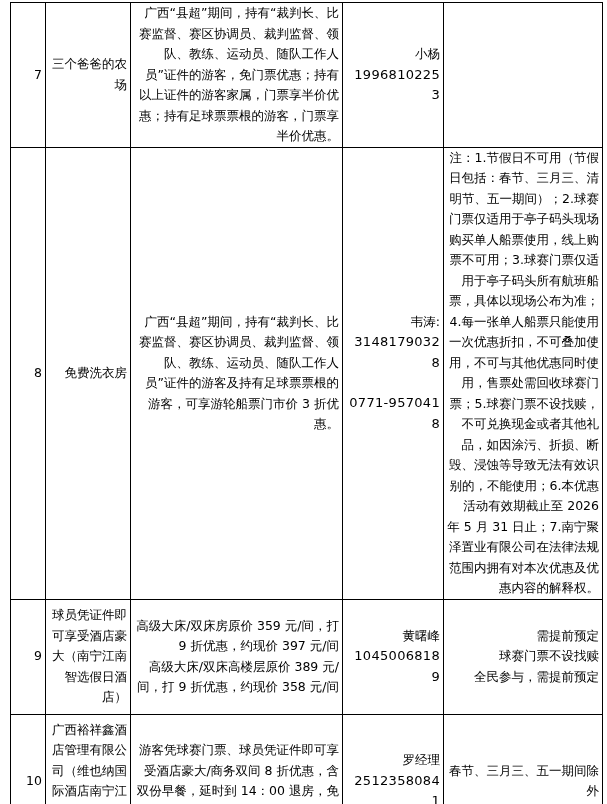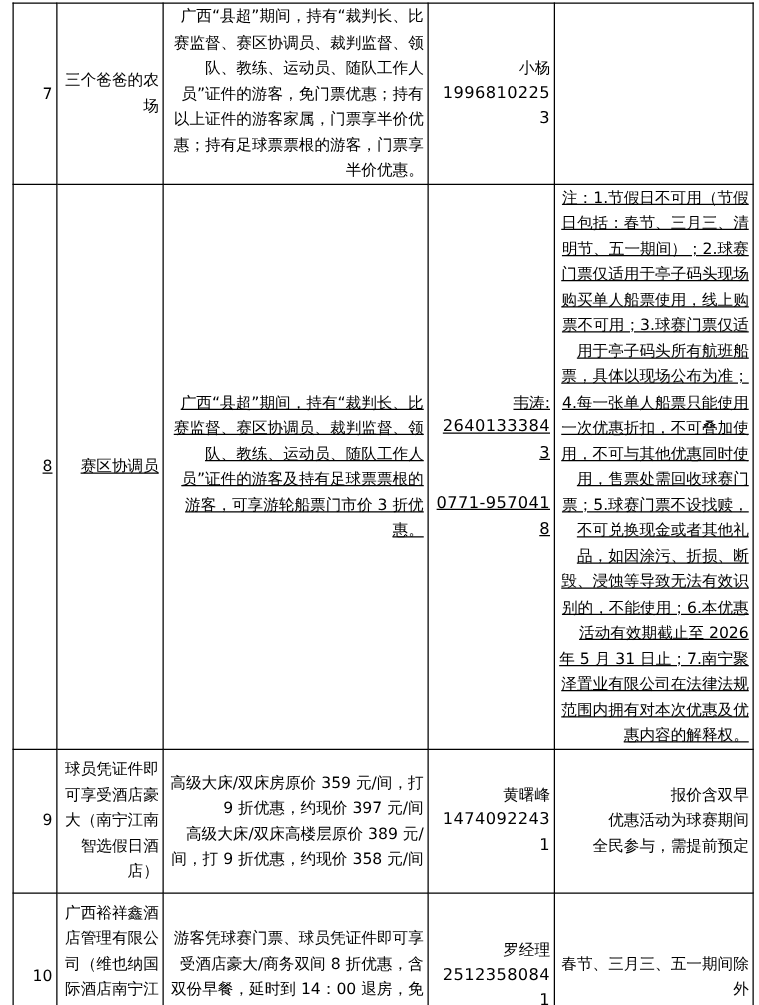--- a/index.html
+++ b/index.html
@@ -18,21 +18,21 @@
   }
   td.num { font-size:12px; }
   td.name { padding:0 10px;margin-top:15px; }
   td.desc { padding:0 6px; }
   td.contact { font-size:12px; }
   td.notes { padding:0 4px; }
   .ph { display:block; font-size:13px; letter-spacing:0.3px; }
   .line { display:block; }
   .gap { display:block; height:20px; }
   .row7 td { height:129px; }
-  .row8 td { height:409px;text-decoration:underline; }
+  .row8 td { height:409px; }
   .row9 td { height:114px; }
   .row10 td { height:133px; }
 </style>
 </head>
 <body>
 
 <table class="doc">
   <colgroup>
     <col style="width:35px">
     <col style="width:85px">
@@ -47,45 +47,45 @@
       <td class="desc">广西“县超”期间，持有“裁判长、比赛监督、赛区协调员、裁判监督、领队、教练、运动员、随队工作人员”证件的游客，免门票优惠；持有以上证件的游客家属，门票享半价优惠；持有足球票票根的游客，门票享半价优惠。</td>
       <td class="contact">
         <span class="line">小杨</span>
         <span class="ph">19968102253</span>
       </td>
       <td class="notes"></td>
     </tr>
 
     <tr class="row8">
       <td class="num">8</td>
-      <td class="name">赛区协调员</td>
+      <td class="name">免费洗衣房</td>
       <td class="desc">广西“县超”期间，持有“裁判长、比赛监督、赛区协调员、裁判监督、领队、教练、运动员、随队工作人员”证件的游客及持有足球票票根的游客，可享游轮船票门市价 3 折优惠。</td>
       <td class="contact">
         <span class="line">韦涛:</span>
-        <span class="ph">26401333843</span>
+        <span class="ph">31481790328</span>
         <span class="gap"></span>
         <span class="ph">0771-9570418</span>
       </td>
       <td class="notes">注：1.节假日不可用（节假日包括：春节、三月三、清明节、五一期间）；2.球赛门票仅适用于亭子码头现场购买单人船票使用，线上购票不可用；3.球赛门票仅适用于亭子码头所有航班船票，具体以现场公布为准；4.每一张单人船票只能使用一次优惠折扣，不可叠加使用，不可与其他优惠同时使用，售票处需回收球赛门票；5.球赛门票不设找赎，不可兑换现金或者其他礼品，如因涂污、折损、断毁、浸蚀等导致无法有效识别的，不能使用；6.本优惠活动有效期截止至 2026 年 5 月 31 日止；7.南宁聚泽置业有限公司在法律法规范围内拥有对本次优惠及优惠内容的解释权。</td>
     </tr>
 
     <tr class="row9">
       <td class="num">9</td>
       <td class="name">球员凭证件即可享受酒店豪大（南宁江南智选假日酒店）</td>
       <td class="desc">
         <span class="line">高级大床/双床房原价 359 元/间，打 9 折优惠，约现价 397 元/间</span>
         <span class="line">高级大床/双床高楼层原价 389 元/间，打 9 折优惠，约现价 358 元/间</span>
       </td>
       <td class="contact">
         <span class="line">黄曙峰</span>
-        <span class="ph">14740922431</span>
+        <span class="ph">10450068189</span>
       </td>
       <td class="notes">
-        <span class="line">报价含双早</span>
-        <span class="line">优惠活动为球赛期间</span>
+        <span class="line">需提前预定</span>
+        <span class="line">球赛门票不设找赎</span>
         <span class="line">全民参与，需提前预定</span>
       </td>
     </tr>
 
     <tr class="row10">
       <td class="num">10</td>
       <td class="name">广西裕祥鑫酒店管理有限公司（维也纳国际酒店南宁江南万达广场店）</td>
       <td class="desc">游客凭球赛门票、球员凭证件即可享受酒店豪大/商务双间 8 折优惠，含双份早餐，延时到 14：00 退房，免费洗衣房。</td>
       <td class="contact">
         <span class="line">罗经理</span>

